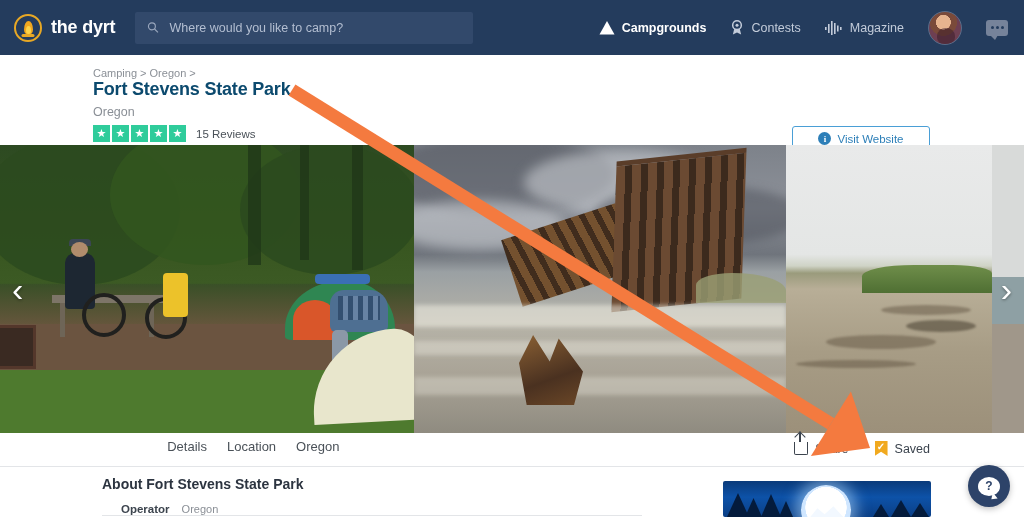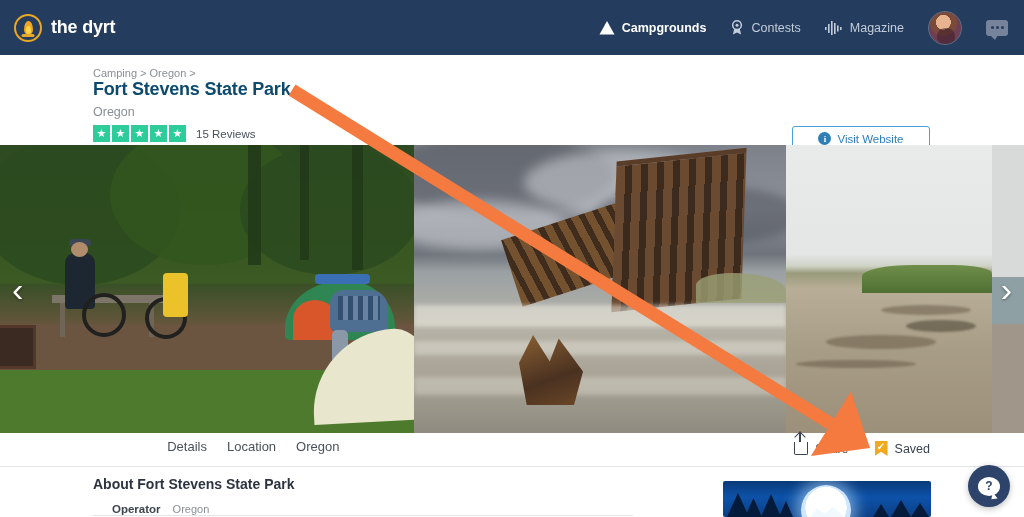--- a/index.html
+++ b/index.html
@@ -309,21 +309,21 @@
     width:13px;height:15px;background:#f1a91e;position:relative;
     clip-path: polygon(0 0,100% 0,100% 100%,50% 72%,0 100%);
     display:flex;align-items:flex-start;justify-content:center;
   }
   .bookmark-ico span{
     color:#fff;font-size:10px;line-height:11px;font-weight:bold;
   }
 
   
   .below{
-    position:absolute; top:467px; left:0; width:841px; height:50px; background:#fff;
+    position:absolute; top:467px; left:9px; width:841px; height:50px; background:#fff;
   }
   .about-title{
     position:absolute; left:93px; top:9px; font-size:14px; font-weight:bold; color:#2c3440;
   }
   .operator-row{ position:absolute; left:112px; top:36px; display:flex; gap:12px; align-items:baseline; }
   .operator-label{ font-size:11.5px; color:#3c444e; font-weight:bold;}
   .operator-value{ font-size:11px; color:#8a8f96; }
   .divider{ position:absolute; left:93px; top:48px; width:540px; height:1px; background:#e3e5e8; }
 
   .ad-card{
@@ -374,20 +374,27 @@
 
 <div class="topnav">
 
   <div class="brand">
     <div class="brand-mark">
       <div class="flame"></div>
     </div>
     <div class="brand-text">the dyrt</div>
   </div>
 
+  <div class="searchbar">
+    <svg class="mag" width="13" height="13" viewBox="0 0 16 16">
+      <circle cx="6.5" cy="6.5" r="4.6" fill="none" stroke="#b3bed1" stroke-width="1.5"></circle>
+      <line x1="10" y1="10" x2="14.5" y2="14.5" stroke="#b3bed1" stroke-width="1.5"></line>
+    </svg>
+    <input class="search-input" type="text" placeholder="Where would you like to camp?" style="">
+  </div>
 
   <div class="nav-right">
 
     <a class="nav-link active" href="#">
       <svg width="16" height="14" viewBox="0 0 16 14">
         <polygon points="8,0 15.5,13.5 0.5,13.5" fill="#ffffff"></polygon>
       </svg>
       <span>Campgrounds</span>
     </a>
 

